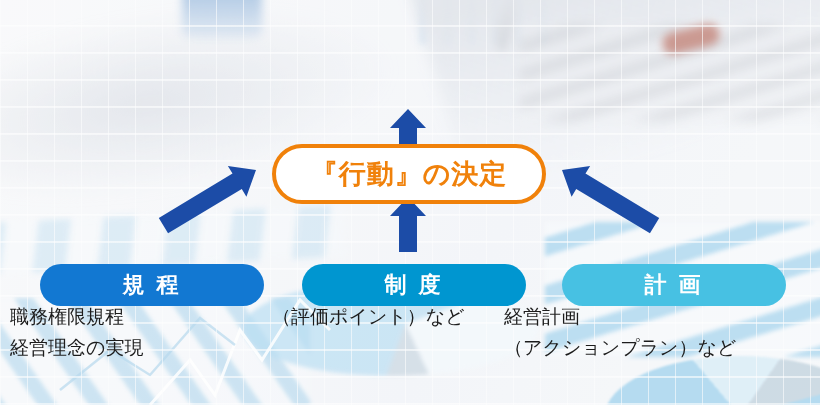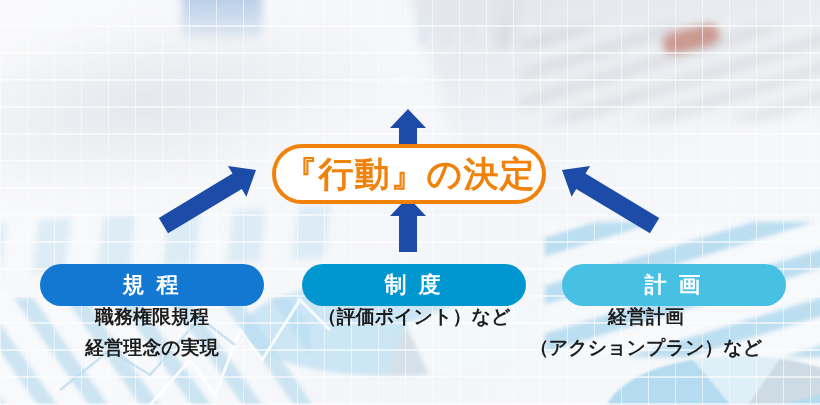--- a/index.html
+++ b/index.html
@@ -50,28 +50,28 @@
       repeating-linear-gradient(90deg,rgba(255,255,255,.6) 0 1.5px,rgba(255,255,255,0) 1.5px 27px),
       repeating-linear-gradient(0deg,rgba(120,155,195,.05) 0 1px,rgba(255,255,255,0) 1px 27px),
       repeating-linear-gradient(90deg,rgba(120,155,195,.05) 0 1px,rgba(255,255,255,0) 1px 27px);}
   .bg-wash{left:0;top:0;width:820px;height:405px;z-index:3;background:rgba(255,255,255,.32);}
   
   .arrows{position:absolute;left:0;top:0;z-index:5;}
   .pill{position:absolute;display:flex;align-items:center;justify-content:center;z-index:6;}
   .pill-goal{left:230px;top:47px;width:356px;height:62px;border:4px solid #1c4ba5;border-radius:34px;
     background:#ffffff;color:#1c4ba5;font-size:28px;font-weight:800;letter-spacing:2px;}
   .pill-action{left:272px;top:144px;width:274px;height:60px;border:4px solid #f0810a;border-radius:32px;
-    background:#ffffff;color:#f0810a;font-size:35px;font-weight:800;letter-spacing:1px;}
+    background:#ffffff;color:#f0810a;font-size:27px;font-weight:800;letter-spacing:1px;}
   .pill-cat{top:248px;width:224px;height:42px;border-radius:21px;color:#ffffff;
     font-size:22px;font-weight:800;letter-spacing:3px;margin-top:16px;}
   .pill-kitei{left:40px;background:#1278d2;}
   .pill-seido{left:302px;background:#0096d0;align-items:center;}
   .pill-keikaku{left:562px;background:#47c1e3;}
-  .desc{position:absolute;top:301px;width:284px;z-index:6;text-align:center;
-    color:#1c1c1c;font-size:19px;font-weight:700;line-height:31px;}
+  .desc{position:absolute;top:301px;width:284px;z-index:6;text-align:left;
+    color:#1c1c1c;font-size:19px;font-weight:400;line-height:31px;}
   .desc-kitei{left:10px;}
   .desc-seido{left:272px;}
   .desc-keikaku{left:504px;}
 </style>
 </head>
 <body>
 
 <div class="stage">
 
   <div class="bg blob-gray-topleft"></div>

